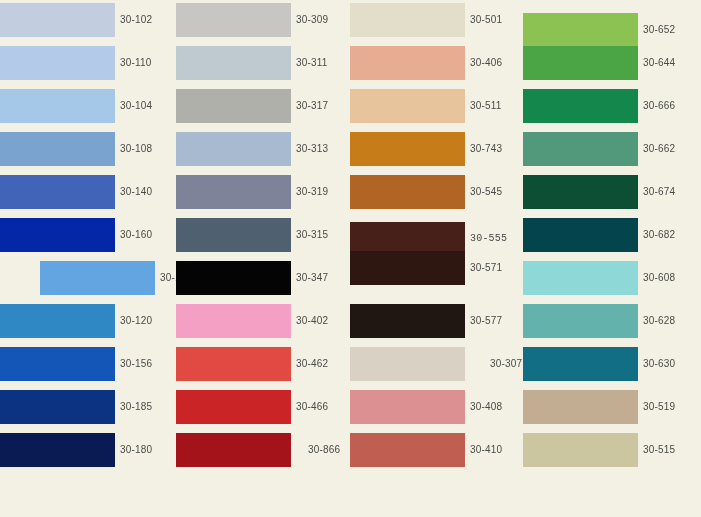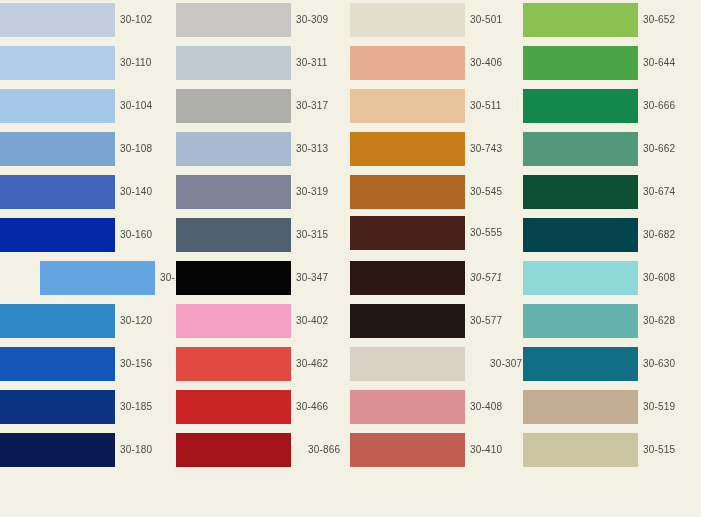--- a/index.html
+++ b/index.html
@@ -165,25 +165,25 @@
         <div class="swatch-label">30-511</div>
       </div>
       <div class="swatch-row" style="top: 132px;">
         <div class="swatch" title="30-743" style="background: rgb(198, 124, 24);"></div>
         <div class="swatch-label">30-743</div>
       </div>
       <div class="swatch-row" style="top: 175px;">
         <div class="swatch" title="30-545" style="background: rgb(176, 101, 36);"></div>
         <div class="swatch-label">30-545</div>
       </div>
-      <div class="swatch-row" style="top: 216px;">
+      <div class="swatch-row" style="top: 222px; font-family: Liberation Mono, monospace;">
         <div class="swatch" title="30-555" style="background: rgb(70, 32, 25);"></div>
         <div class="swatch-label">30-555</div>
       </div>
-      <div class="swatch-row" style="top: 261px; font-style: italic;">
+      <div class="swatch-row" style="top: 251px;">
         <div class="swatch" title="30-571" style="background: rgb(46, 23, 16);"></div>
         <div class="swatch-label">30-571</div>
       </div>
       <div class="swatch-row" style="top: 304px;">
         <div class="swatch" title="30-577" style="background: rgb(32, 22, 18);"></div>
         <div class="swatch-label">30-577</div>
       </div>
       <div class="swatch-row" style="top: 347px; gap: 20px;">
         <div class="swatch" title="30-307" style="background: rgb(218, 209, 197);"></div>
         <div class="swatch-label">30-307</div>
@@ -191,21 +191,21 @@
       <div class="swatch-row" style="top: 390px;">
         <div class="swatch" title="30-408" style="background: rgb(221, 144, 145);"></div>
         <div class="swatch-label">30-408</div>
       </div>
       <div class="swatch-row" style="top: 433px;">
         <div class="swatch" title="30-410" style="background: rgb(191, 94, 81);"></div>
         <div class="swatch-label">30-410</div>
       </div>
     </div>
     <div class="col col-3">
-      <div class="swatch-row" style="top: 3px; text-align: center;">
+      <div class="swatch-row" style="top: 13px; text-align: center;">
         <div class="swatch" title="30-652" style="background: rgb(140, 194, 81);"></div>
         <div class="swatch-label">30-652</div>
       </div>
       <div class="swatch-row" style="top: 46px;">
         <div class="swatch" title="30-644" style="background: rgb(75, 165, 69);"></div>
         <div class="swatch-label">30-644</div>
       </div>
       <div class="swatch-row" style="top: 89px;">
         <div class="swatch" title="30-666" style="background: rgb(19, 135, 76);"></div>
         <div class="swatch-label">30-666</div>

